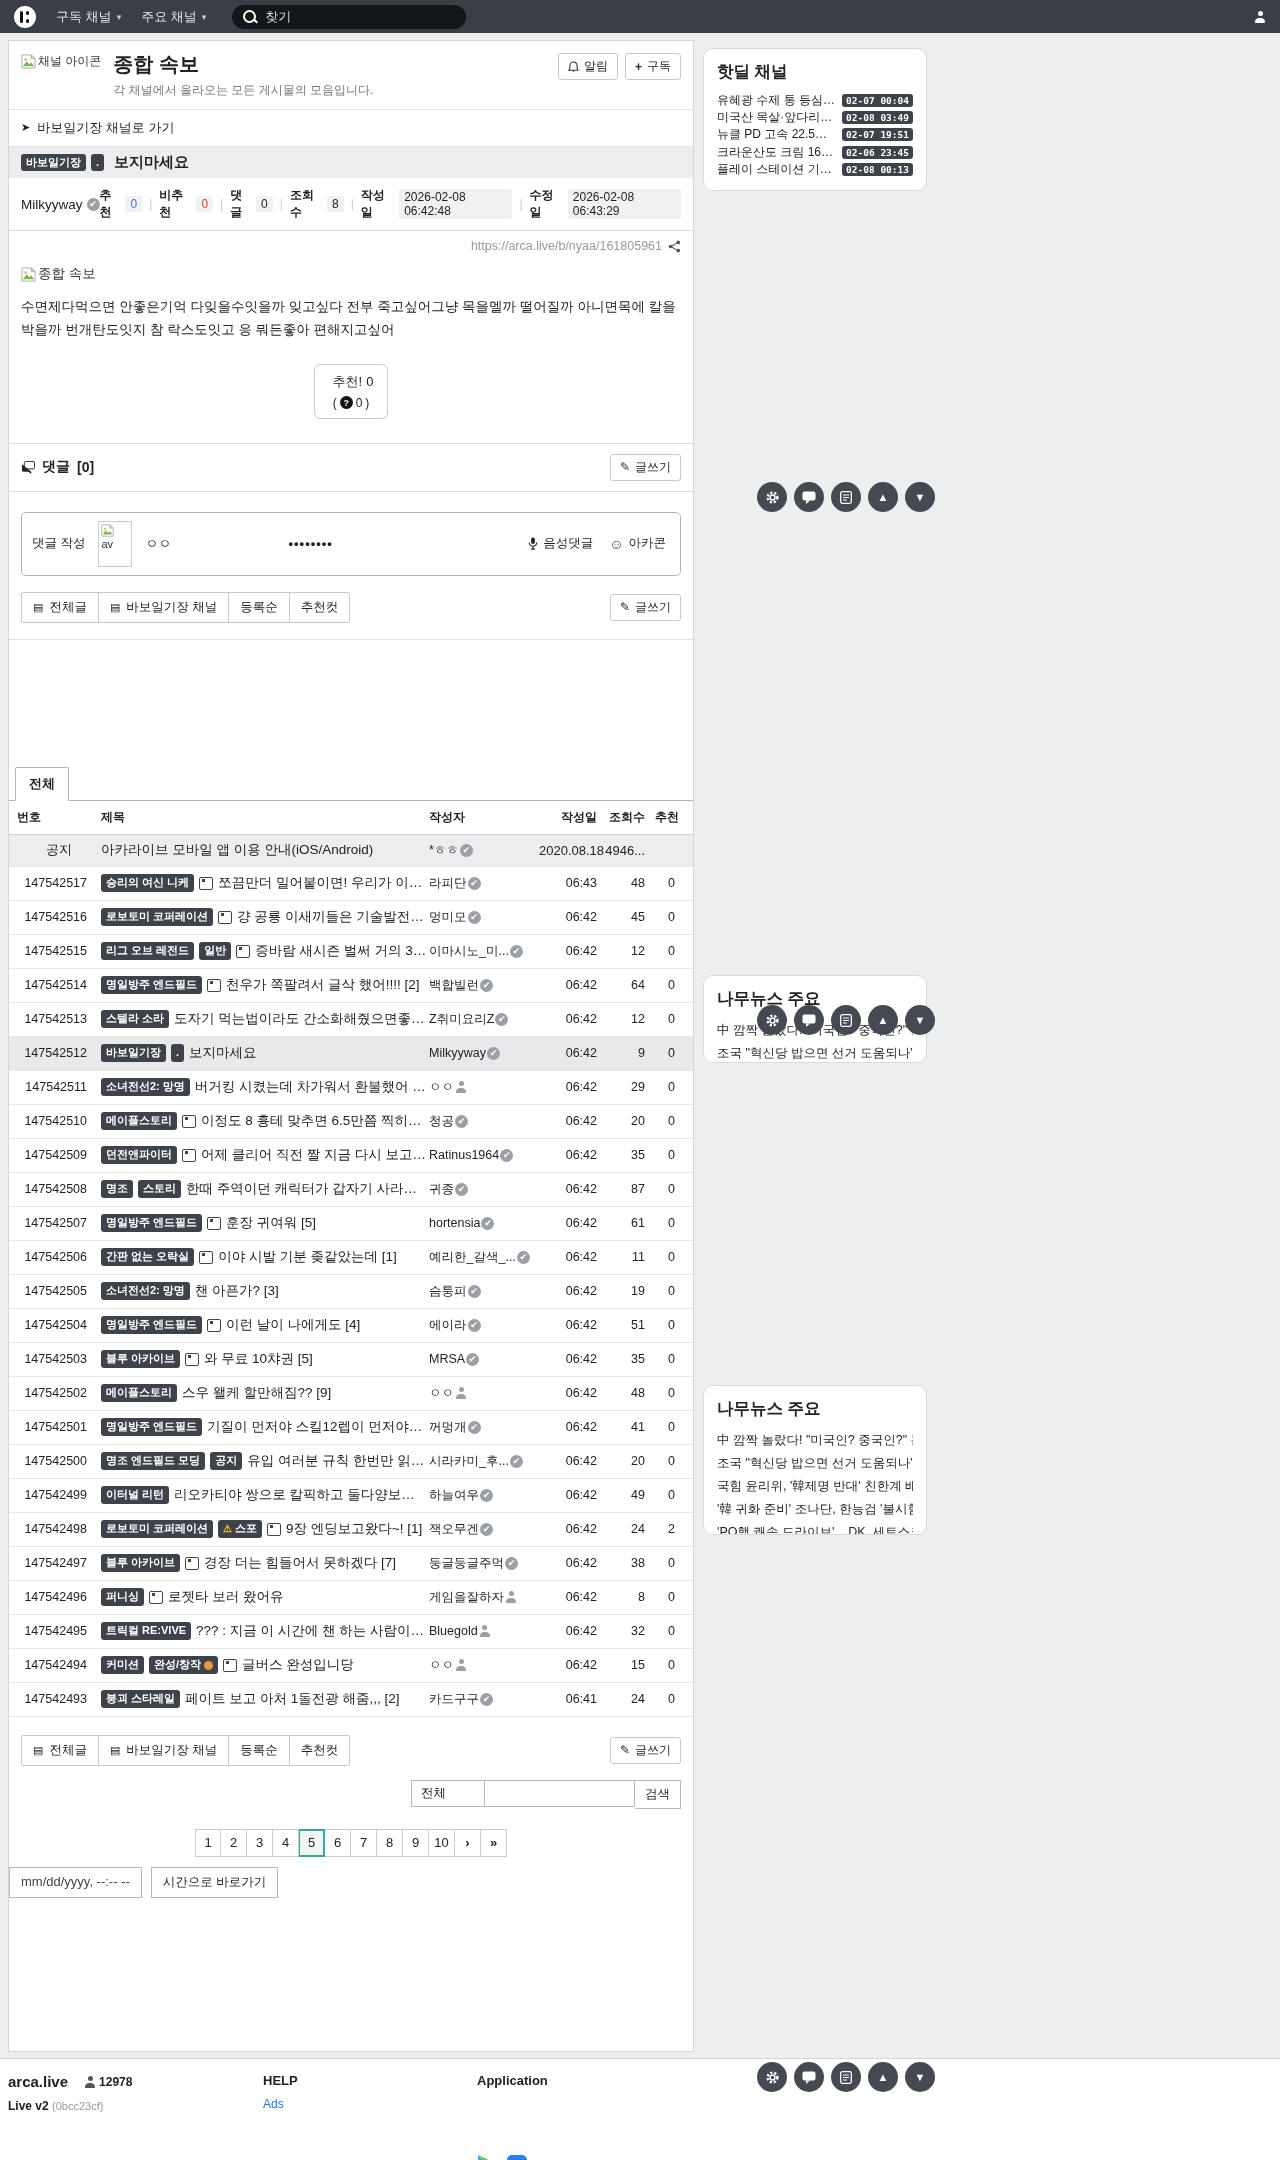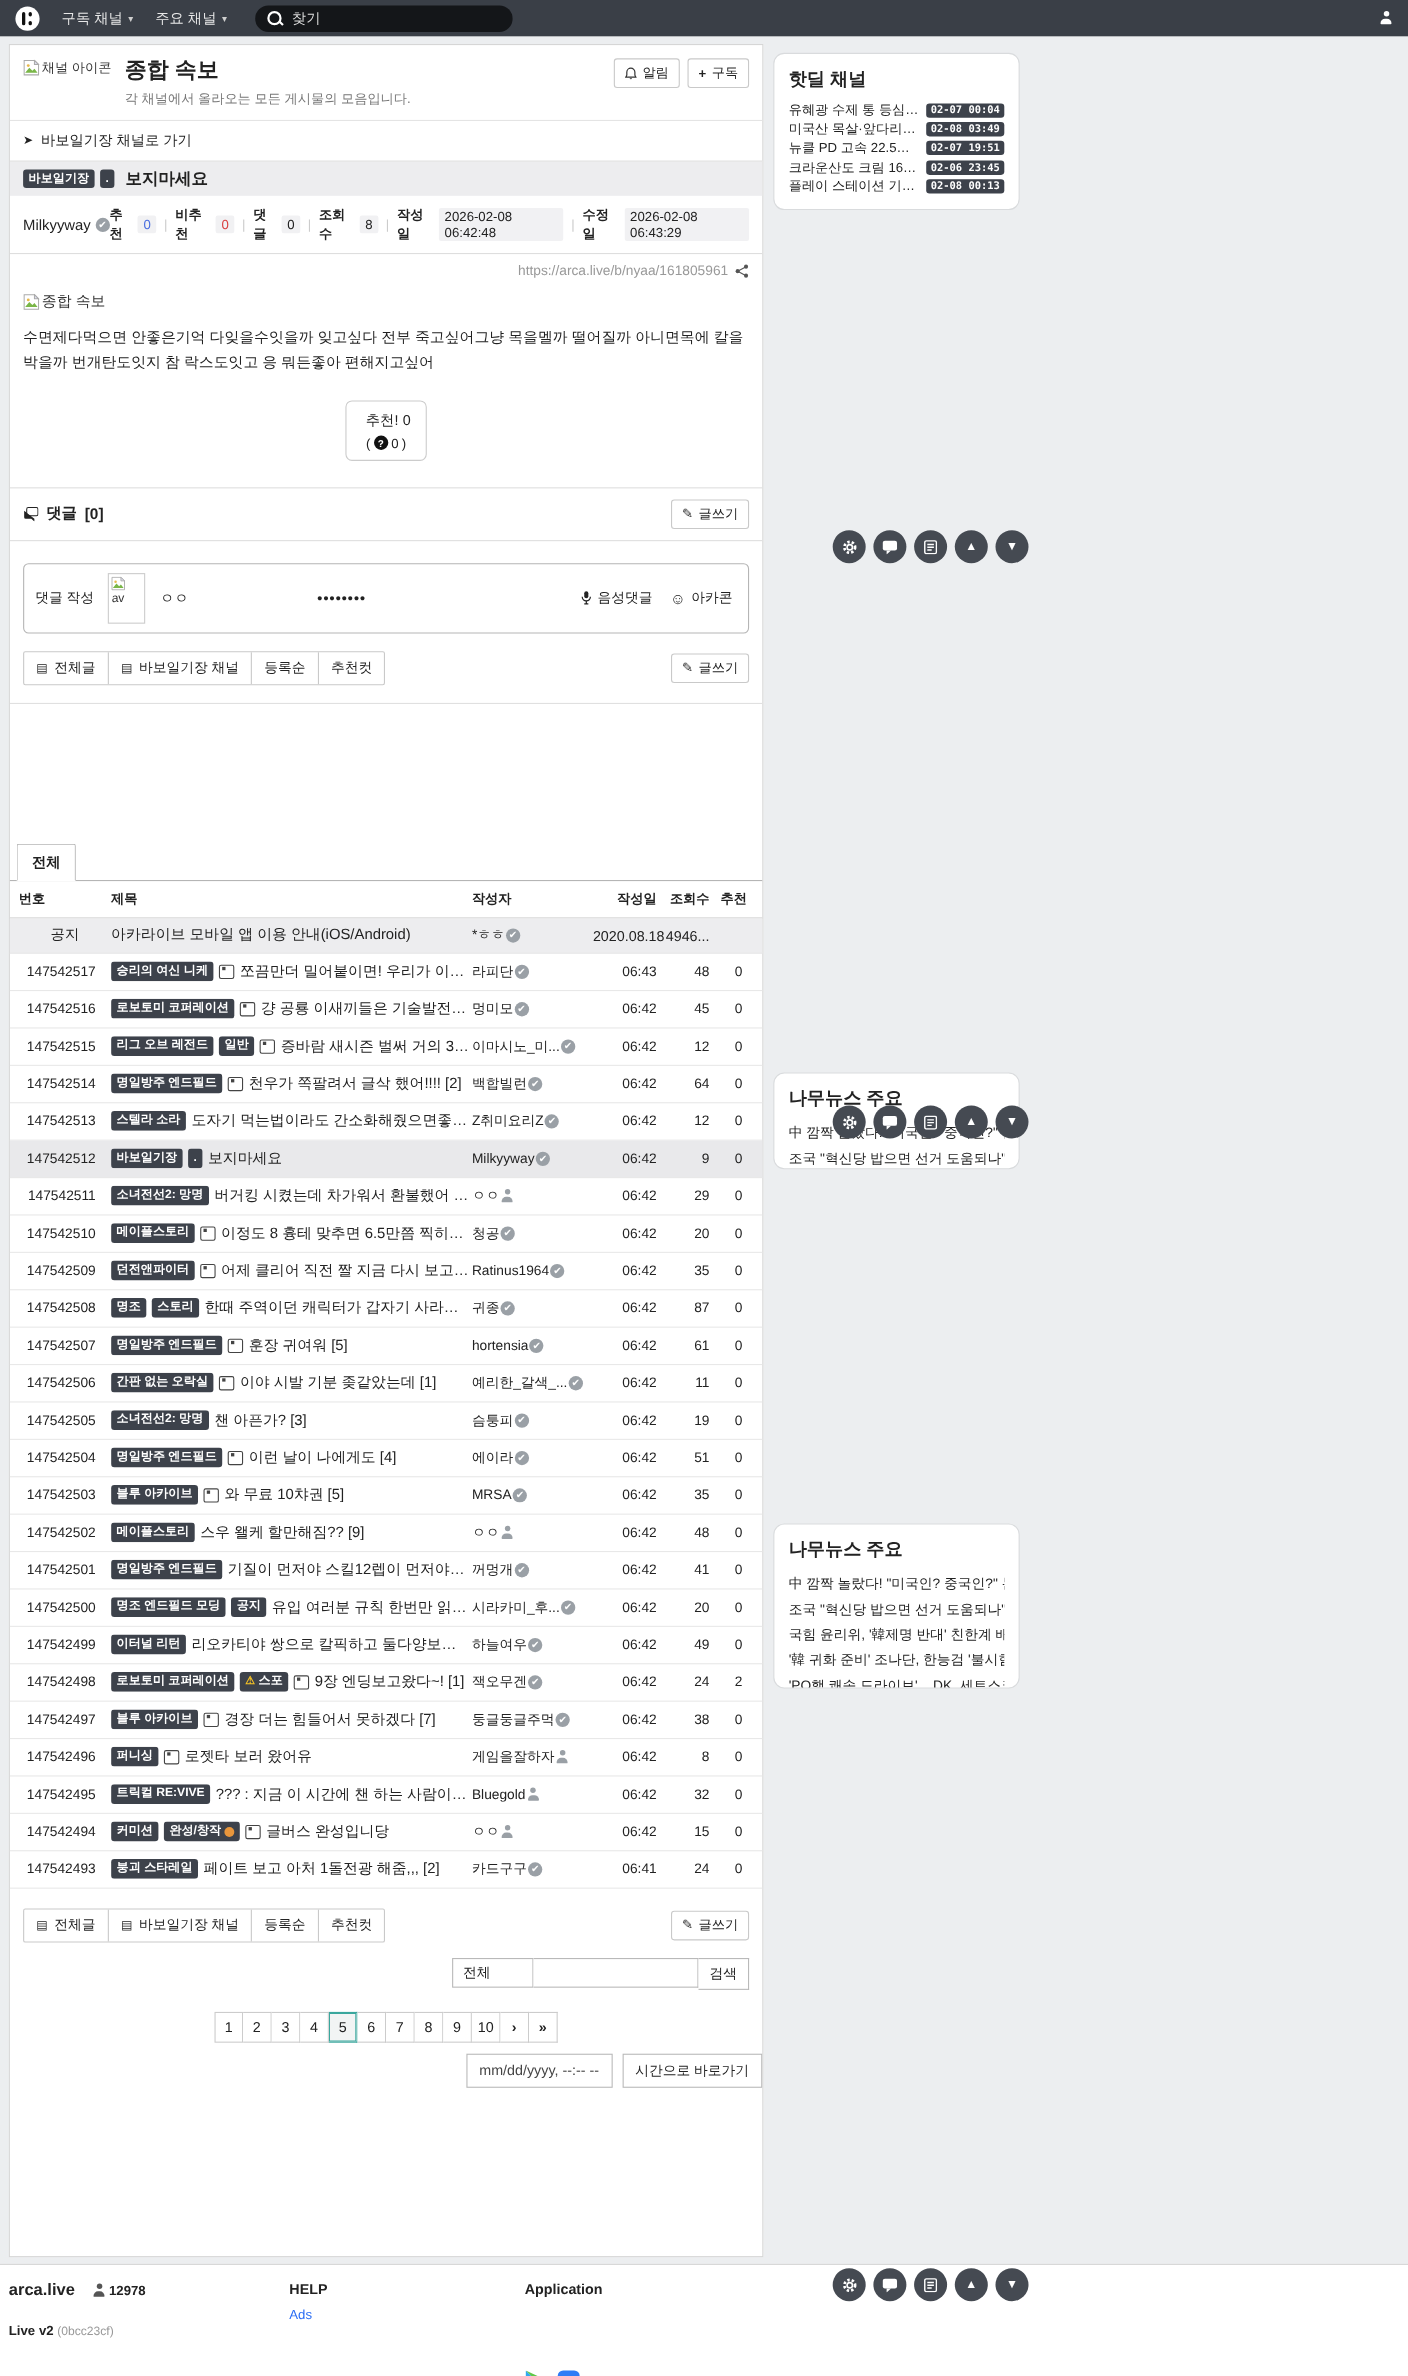--- a/index.html
+++ b/index.html
@@ -107,21 +107,21 @@
   .bsearch{display:flex;justify-content:flex-end;margin:14px 12px 0}
   .sel{border:1px solid #b9b9b9;width:74px;height:27px;font-size:12.5px;display:flex;align-items:center;padding:0 9px;box-sizing:border-box;background:#fff;cursor:pointer}
   .inp{border:1px solid #b9b9b9;border-left:none;width:150px;height:27px;box-sizing:border-box;background:#fff}
   .btn-search{border:1px solid #b9b9b9;border-left:none;height:27px;padding:0 10px;display:flex;align-items:center;font-size:12.5px;background:#fff;cursor:pointer}
   .pag-row{display:flex;justify-content:center;margin:20px 0 10px}
   .page{min-width:26px;height:28px;border:1px solid #ccc;border-left:none;display:flex;align-items:center;
         justify-content:center;font-size:13px;padding:0 4px;box-sizing:border-box;background:#fff;cursor:pointer}
   .page:first-child{border-left:1px solid #ccc}
   .page.active{box-shadow:inset 0 0 0 1px #3aa79d;border-color:#3aa79d;background:#f2f4f4}
   .page.nav{font-weight:bold}
-  .date-row{display:flex;justify-content:flex-end;gap:9px;margin:10px 0 24px}
+  .date-row{display:flex;justify-content:flex-start;gap:9px;margin:10px 0 24px}
   .date-inp{border:1px solid #b9b9b9;padding:6px 11px;font-size:13px;color:#444;background:#fff}
   .btn-time{border:1px solid #b9b9b9;padding:6px 11px;font-size:12.5px;background:#fff;cursor:pointer}
   
   .card{position:absolute;left:703px;width:224px;background:#fff;border:1px solid #d9dbdd;border-radius:10px;
         padding:12px 13px;box-sizing:border-box;overflow:hidden}
   .card-title{font-size:16.5px;font-weight:bold;margin-bottom:9px}
   .hotdeal{top:48px}
   .hd-item{display:flex;align-items:center;gap:6px;height:17.2px;font-size:12px}
   .hd-text{flex:1;overflow:hidden;white-space:nowrap;text-overflow:ellipsis}
   .hd-time{background:#3d424b;color:#fff;font-family:"DejaVu Sans Mono",monospace;font-size:9.5px;
@@ -133,21 +133,21 @@
   .fb{position:absolute;left:757px;display:flex;gap:7px}
   .fb.f1{top:482px;z-index:2}.fb.f2{top:1005px;z-index:3}.fb.f3{top:2062px;z-index:9}
   .fbtn{width:30px;height:30px;border-radius:50%;background:#454a52;color:#fff;display:flex;align-items:center;
         justify-content:center;font-size:11px;cursor:pointer;flex:0 0 auto}
   
   .footer{position:absolute;top:2058px;left:0;width:1280px;height:102px;background:#fff;border-top:1px solid #d4d4d4;z-index:5}
   .fcol{position:absolute;top:14px}
   .fc1{left:8px}.fc2{left:263px}.fc3{left:477px}
   .f-brand{font-size:15px;font-weight:bold;display:flex;align-items:center;gap:16px}
   .f-users{font-size:12px;font-weight:bold;display:flex;align-items:center;gap:3px}
-  .f-ver{font-size:12px;margin-top:22px}
+  .f-ver{font-size:12px;margin-top:9px}
   .f-ver b{font-weight:bold}
   .f-ver span{color:#999;font-size:11px}
   .f-h{font-size:13px;font-weight:bold}
   .f-link{color:#2a6df4;font-size:12px;margin-top:9px;cursor:pointer}
   .f-apps{position:absolute;top:82px;left:0;display:flex;gap:10px;align-items:flex-start}
   .appicon2{width:20px;height:20px;border-radius:5px;background:#2f7cf6}
 </style>
 </head>
 <body>
 

